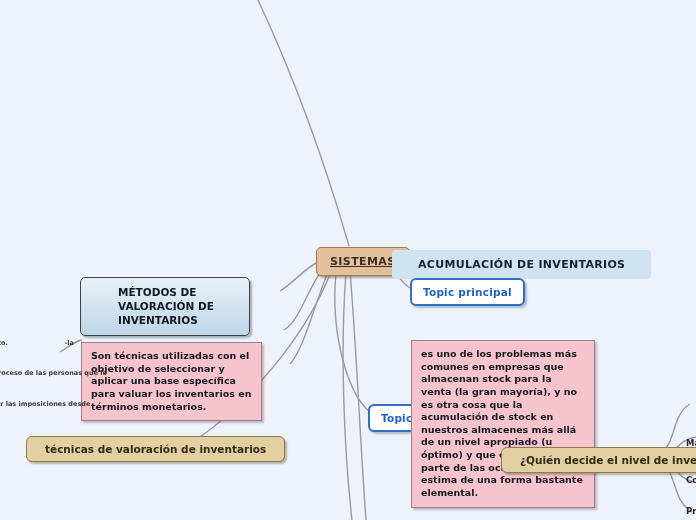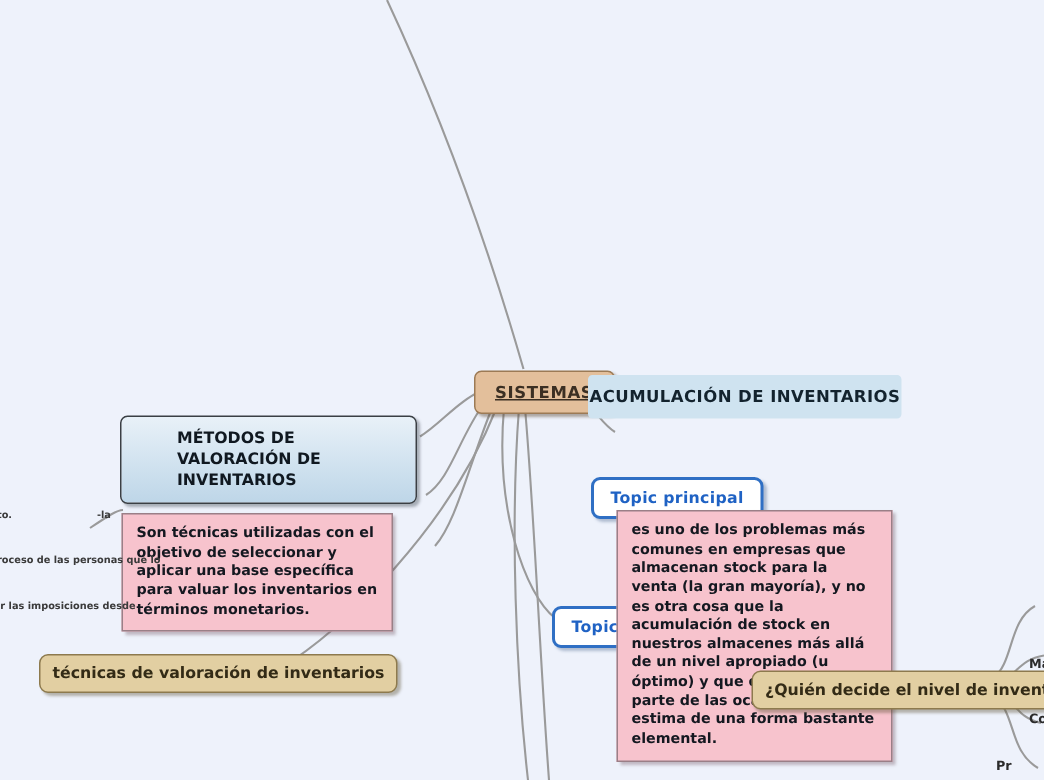--- a/index.html
+++ b/index.html
@@ -25,30 +25,30 @@
     text-decoration:underline;
     letter-spacing:.4px;
     white-space:nowrap;
   }
   
   .n-tan{
     background:#e2cfa2;
     border:1.5px solid #8d7a4e;
     border-radius:6px;
     box-shadow:2px 2px 2px rgba(90,80,50,.4);
-    padding:6px 8px;
+    padding:6px 18px;
     font-size:10.5px;font-weight:700;color:#332b16;
     white-space:nowrap;
   }
   
   .n-bluefill{
     background:#cfe3f0;
     border:1px solid #cfe3f0;
     border-radius:3px;
-    padding:7px 0;
+    padding:7px 25px;
     font-size:11px;font-weight:700;color:#13232e;
     letter-spacing:.3px;
     white-space:nowrap;
   }
   
   .n-gradbox{
     background:linear-gradient(#e8f1f8,#bed6e8);
     border:1.6px solid #3a3f44;
     border-radius:5px;
     box-shadow:2px 2px 2px rgba(60,70,80,.4);
@@ -121,25 +121,25 @@
   </svg>
 
   <div class="node n-central" style="left:316px;top:247px;">
     <span>SISTEMAS</span>
   </div>
 
   <div class="node n-bluefill" style="left:392px;top:250px;">
     <span>ACUMULACIÓN DE INVENTARIOS</span>
   </div>
 
-  <div class="node n-bluebox" style="left:394px;top:278px;margin-top:40px;">
+  <div class="node n-bluebox" style="left:410px;top:278px;">
     <span>Topic principal</span>
   </div>
 
-  <div class="node n-gradbox" style="left:80px;top:277px;width:198px;padding-left:37px;">
+  <div class="node n-gradbox" style="left:80px;top:277px;width:170px;padding-left:37px;">
     <span>MÉTODOS DE VALORACIÓN DE INVENTARIOS</span>
   </div>
 
 
   <div class="node n-bluebox" style="left:210px;top:354px;">
     <span>es</span>
   </div>
 
   <div class="node n-note" style="left:81px;top:342px;width:181px;">
     <span>Son técnicas utilizadas con el objetivo de seleccionar y aplicar una base específica para valuar los inventarios en términos monetarios.</span>
@@ -169,17 +169,17 @@
 
   <div class="node n-clip" style="left:686px;top:400px;margin-left:16px;">
     <span>Lo</span>
   </div>
   <div class="node n-clip" style="left:686px;top:438px;">
     <span>Ma</span>
   </div>
   <div class="node n-clip" style="left:686px;top:475px;">
     <span>Co</span>
   </div>
-  <div class="node n-clip" style="left:664px;top:506px;">
+  <div class="node n-clip" style="left:686px;top:506px;">
     <span>Pr</span>
   </div>
 
 </div>
 
 </body></html>

